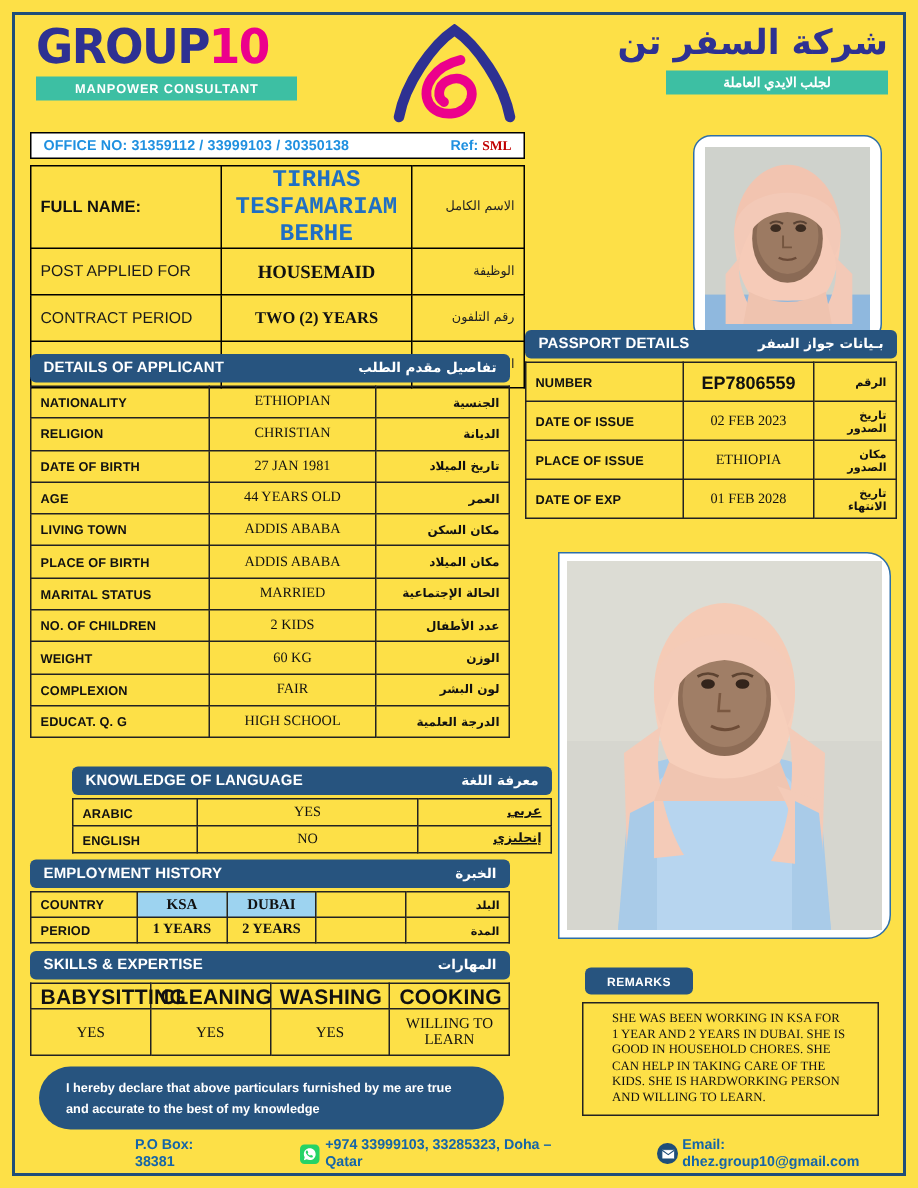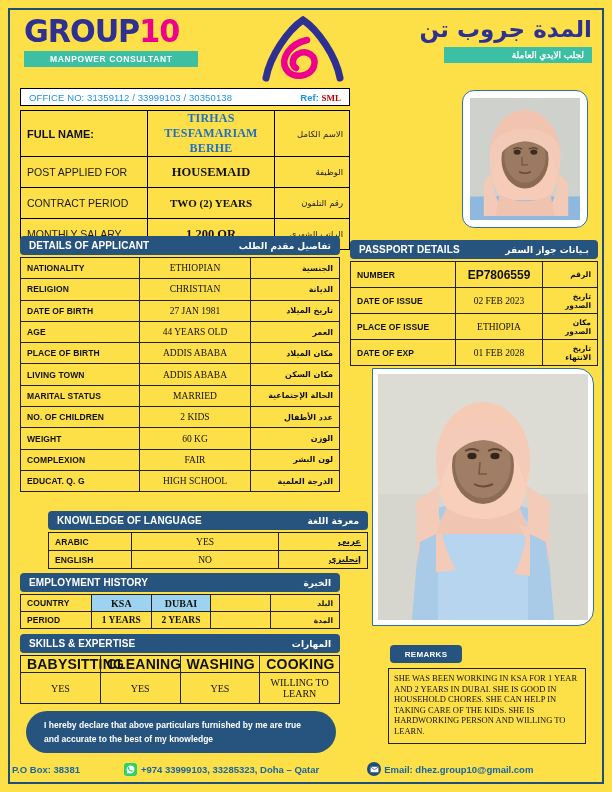--- a/index.html
+++ b/index.html
@@ -77,44 +77,45 @@
     font-weight: bold;
     color: #2E3192;
     line-height: 30px;
     direction: rtl;
   }
   .ar-sub {
     margin-top: 3px;
     margin-left: auto;
     background: #3DBFA3;
     color: #ffffff;
-    font-family: Liberation Sans, sans-serif;
+    font-family: Liberation Serif, serif;
     font-size: 9px;
     font-weight: bold;
     direction: rtl;
     padding: 3px 8px;
     width: 148px;
+    text-align: center;
     box-sizing: border-box;
   }
 
   
   .office-bar {
     position: absolute;
     left: 20px; top: 88px;
     width: 330px; height: 18px;
     border: 1px solid #000;
     box-sizing: border-box;
     display: flex;
     align-items: center;
     padding: 0 8px;
     background: #fff;
   }
   .office-no {
     font-size: 9.5px;
-    font-weight: normal;
+    font-weight: bold;
     color: #1F90E0;
     letter-spacing: 0.1px;
     text-align: center;
   }
   .ref-wrap {
     margin-left: auto;
     font-size: 9.5px;
     font-weight: bold;
     color: #1F90E0;
   }
@@ -152,22 +153,22 @@
   .tt-value {
     text-align: center;
     font-family: "Liberation Serif", serif;
     font-size: 11px;
     font-weight: bold;
     color: #111;
   }
   .tt-value.big { font-size: 12.5px; }
   .tt-name {
     color: #1F6FC4;
-    font-family: Liberation Serif, serif;
-    font-size: 12px;
+    font-family: Liberation Mono, monospace;
+    font-size: 16px;
     font-weight: bold;
     letter-spacing: 0.2px;
   }
   .tt-ar {
     width: 62px;
     text-align: right;
     direction: rtl;
     font-family: "DejaVu Sans", sans-serif;
     font-size: 8.5px;
     color: #222;
@@ -253,21 +254,21 @@
     left: 20px; top: 236px;
     width: 320px;
   }
   .block-details .dtable td { height: 20.3px; }
   .block-details .d-label { width: 106px; }
   .block-details .d-ar { width: 76px; }
 
   
   .block-passport {
     position: absolute;
-    left: 350px; top: 240px;
+    left: 350px; top: 220px;
     width: 248px;
   }
   .block-passport .dtable td { height: 25px; }
   .block-passport .d-label { width: 92px; font-size: 8.5px; }
   .block-passport .d-ar { width: 42px; font-size: 7.5px; }
   .block-passport .d-value { font-size: 11px; font-family: "Liberation Sans", sans-serif; font-weight: normal; }
   .block-passport tr:first-child .d-value { font-weight: bold; font-size: 12px; }
   .block-passport tr:not(:first-child) .d-value { font-family: "Liberation Serif", serif; font-size: 9.5px; }
 
   
@@ -376,39 +377,39 @@
     align-items: center;
     justify-content: center;
     letter-spacing: 0.3px;
   }
   .remarks-box {
     position: absolute;
     left: 388px; top: 668px;
     width: 198px; height: 76px;
     border: 1px solid #222;
     box-sizing: border-box;
-    padding: 4px 5px;
+    padding: 4px 19px;
     font-family: "Liberation Serif", serif;
     font-size: 8.5px;
     line-height: 10.5px;
     color: #111;
   }
 
   
   .footer {
     position: absolute;
     left: 12px; top: 757px;
     width: 588px; height: 24px;
     display: flex;
     align-items: center;
     font-size: 9.5px;
     font-weight: bold;
     color: #1565A8;
   }
-  .f-pobox { }
+  .f-pobox { margin-left: 78px; }
   .f-phone { margin-left: 44px; display: flex; align-items: center; gap: 4px; }
   .f-email { margin-left: 48px; display: flex; align-items: center; gap: 3px; }
   .wa-icon {
     width: 13px; height: 13px;
     background: #25D366;
     border-radius: 3px;
     display: inline-flex;
     align-items: center;
     justify-content: center;
     color: #fff;
@@ -438,21 +439,21 @@
     </div>
 
     <div class="logo-center">
       <svg width="86" height="66" viewBox="0 0 86 66">
         <path d="M6 62 C10 40, 28 14, 43 4 C58 14, 76 40, 80 62" fill="none" stroke="#2E3192" stroke-width="7" stroke-linecap="round"></path>
         <path d="M47 24 C30 28, 20 42, 26 53 C32 63, 50 62, 54 50 C57 40, 47 33, 38 38 C32 41, 31 49, 36 52" fill="none" stroke="#EC008C" stroke-width="6.5" stroke-linecap="round"></path>
       </svg>
     </div>
 
     <div class="logo-right">
-      <div class="ar-title">المدة جروب تن</div>
+      <div class="ar-title">شركة السفر تن</div>
       <div class="ar-sub">لجلب الايدي العاملة</div>
     </div>
   </div>
 
   <div class="office-bar">
     <span class="office-no">OFFICE NO: 31359112 / 33999103 / 30350138</span>
     <span class="ref-wrap">
       <span>Ref:</span>
       <span class="ref-val">SML</span>
     </span>
@@ -527,28 +528,28 @@
             <td class="d-label">DATE OF BIRTH</td>
             <td class="d-value">27 JAN 1981</td>
             <td class="d-ar">تاريخ الميلاد</td>
           </tr>
           <tr>
             <td class="d-label">AGE</td>
             <td class="d-value">44 YEARS OLD</td>
             <td class="d-ar">العمر</td>
           </tr>
           <tr>
+            <td class="d-label">LIVING TOWN</td>
+            <td class="d-value">ADDIS ABABA</td>
+            <td class="d-ar">مكان السكن</td>
+          </tr>
+          <tr>
             <td class="d-label">PLACE OF BIRTH</td>
             <td class="d-value">ADDIS ABABA</td>
             <td class="d-ar">مكان الميلاد</td>
-          </tr>
-          <tr>
-            <td class="d-label">LIVING TOWN</td>
-            <td class="d-value">ADDIS ABABA</td>
-            <td class="d-ar">مكان السكن</td>
           </tr>
           <tr>
             <td class="d-label">MARITAL STATUS</td>
             <td class="d-value">MARRIED</td>
             <td class="d-ar">الحالة الإجتماعية</td>
           </tr>
           <tr>
             <td class="d-label">NO. OF CHILDREN</td>
             <td class="d-value">2 KIDS</td>
             <td class="d-ar">عدد الأطفال</td>

